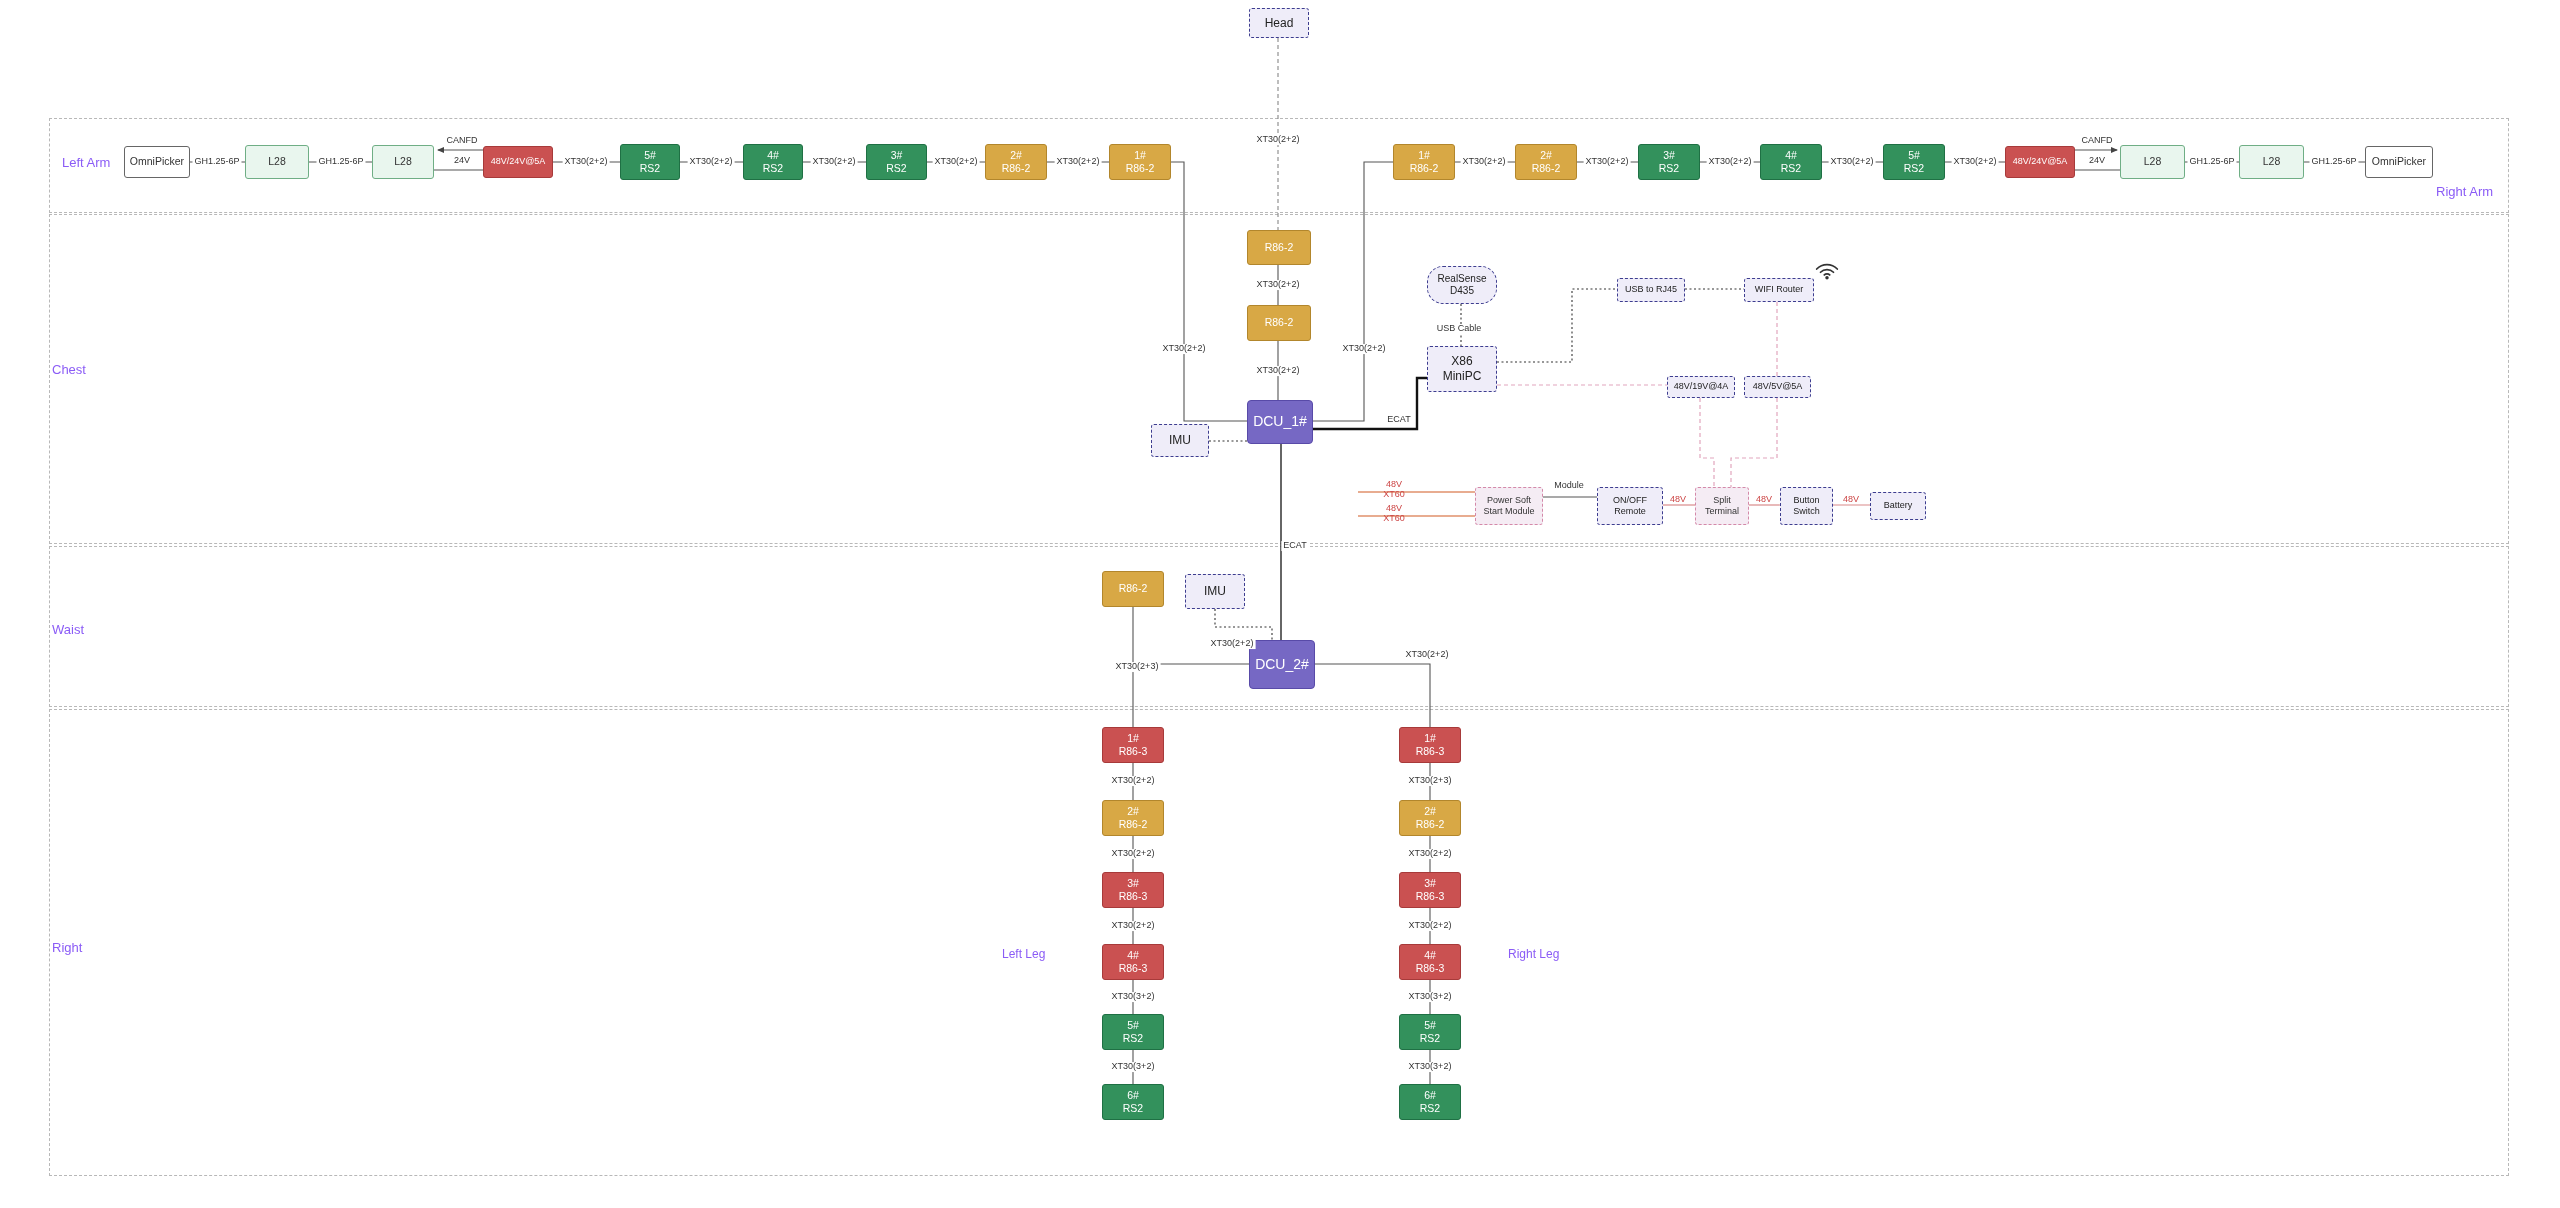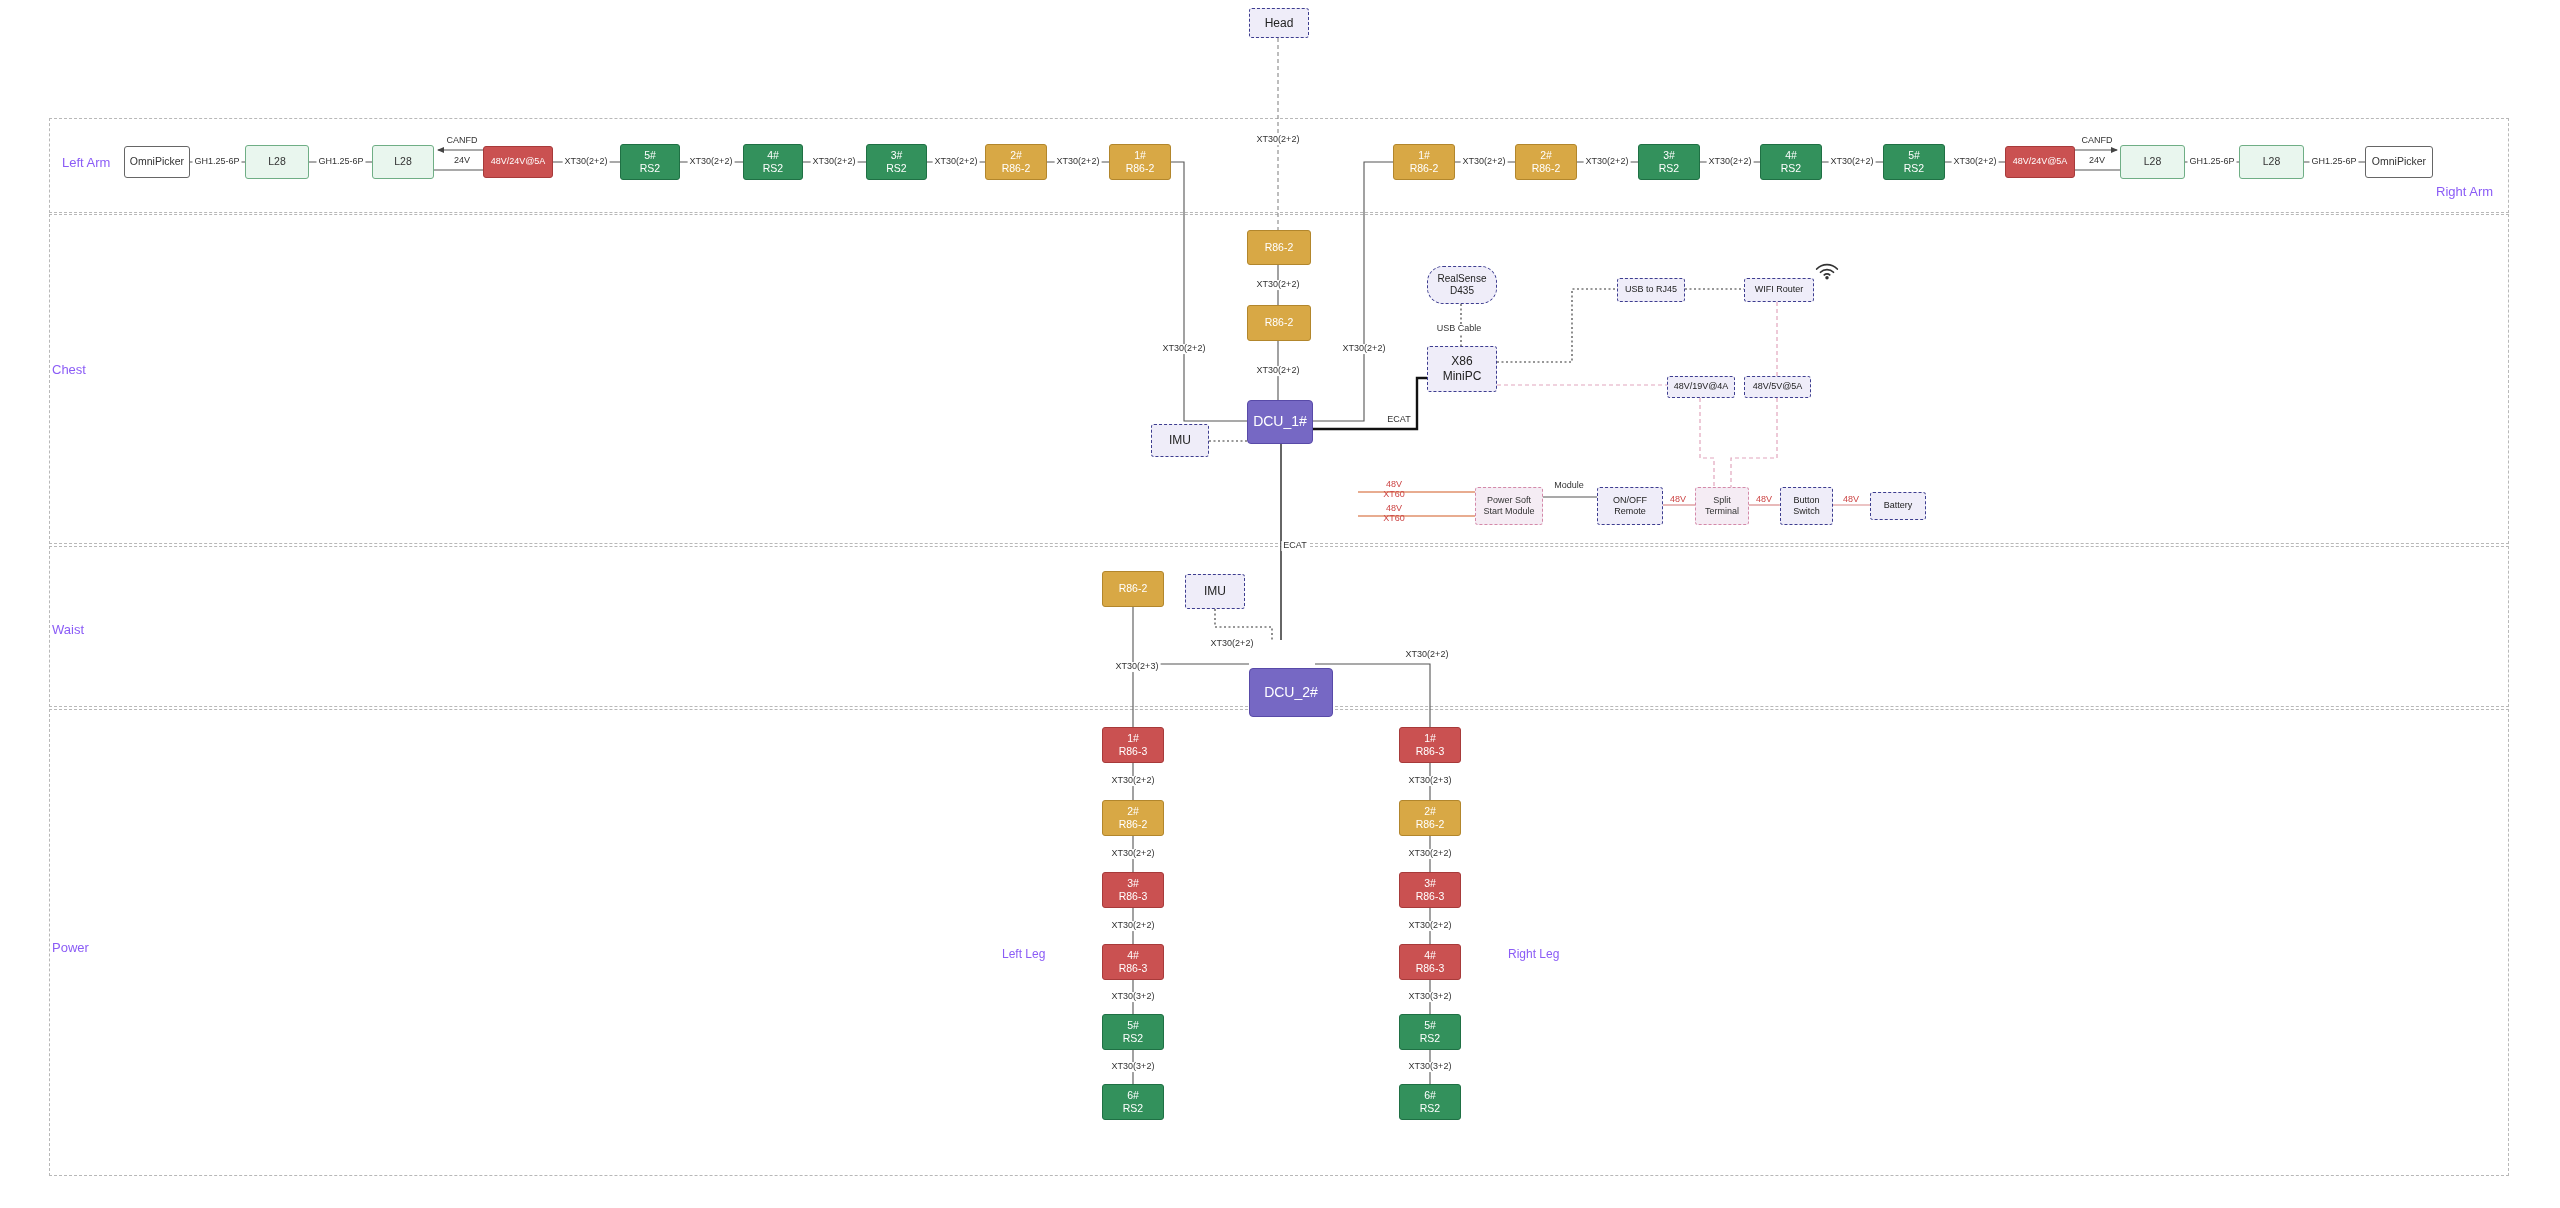--- a/index.html
+++ b/index.html
@@ -163,21 +163,21 @@
 Start Module</div>
     <div class="node lavender sm" style="left: 1597px; top: 487px; width: 66px; height: 38px;">ON/OFF
 Remote</div>
     <div class="node pinkbox sm" style="left: 1695px; top: 487px; width: 54px; height: 38px;">Split
 Terminal</div>
     <div class="node lavender sm" style="left: 1780px; top: 487px; width: 53px; height: 38px;">Button
 Switch</div>
     <div class="node lavender sm" style="left: 1870px; top: 492px; width: 56px; height: 28px;">Battery</div>
     <div class="node yellow" style="left: 1102px; top: 571px; width: 62px; height: 36px;">R86-2</div>
     <div class="node lavender md" style="left: 1185px; top: 574px; width: 60px; height: 35px;">IMU</div>
-    <div class="node purple" style="left: 1249px; top: 668px; width: 84px; height: 49px;">DCU_2#</div>
+    <div class="node purple" style="left: 1249px; top: 640px; width: 66px; height: 49px;">DCU_2#</div>
     <div class="node red" style="left: 1102px; top: 727px; width: 62px; height: 36px;">1#
 R86-3</div>
     <div class="node yellow" style="left: 1102px; top: 800px; width: 62px; height: 36px;">2#
 R86-2</div>
     <div class="node red" style="left: 1102px; top: 872px; width: 62px; height: 36px;">3#
 R86-3</div>
     <div class="node red" style="left: 1102px; top: 944px; width: 62px; height: 36px;">4#
 R86-3</div>
     <div class="node green" style="left: 1102px; top: 1014px; width: 62px; height: 36px;">5#
 RS2</div>
@@ -239,16 +239,16 @@
     <div class="elabel" style="left: 1133px; top: 1067px;">XT30(3+2)</div>
     <div class="elabel" style="left: 1430px; top: 781px;">XT30(2+3)</div>
     <div class="elabel" style="left: 1430px; top: 854px;">XT30(2+2)</div>
     <div class="elabel" style="left: 1430px; top: 926px;">XT30(2+2)</div>
     <div class="elabel" style="left: 1430px; top: 997px;">XT30(3+2)</div>
     <div class="elabel" style="left: 1430px; top: 1067px;">XT30(3+2)</div>
     <div class="slabel" style="left: 62px; top: 155px;">Left Arm</div>
     <div class="slabel" style="left: 2436px; top: 152px; margin-top: 32px;">Right Arm</div>
     <div class="slabel" style="left: 52px; top: 362px;">Chest</div>
     <div class="slabel" style="left: 52px; top: 622px;">Waist</div>
-    <div class="slabel" style="left: 52px; top: 940px;">Power</div>
+    <div class="slabel" style="left: 52px; top: 940px;">Right</div>
     <div class="slabel sub" style="left: 1002px; top: 947px;">Left Leg</div>
     <div class="slabel sub" style="left: 1508px; top: 947px;">Right Leg</div>
   </div>
 
 </body></html>

